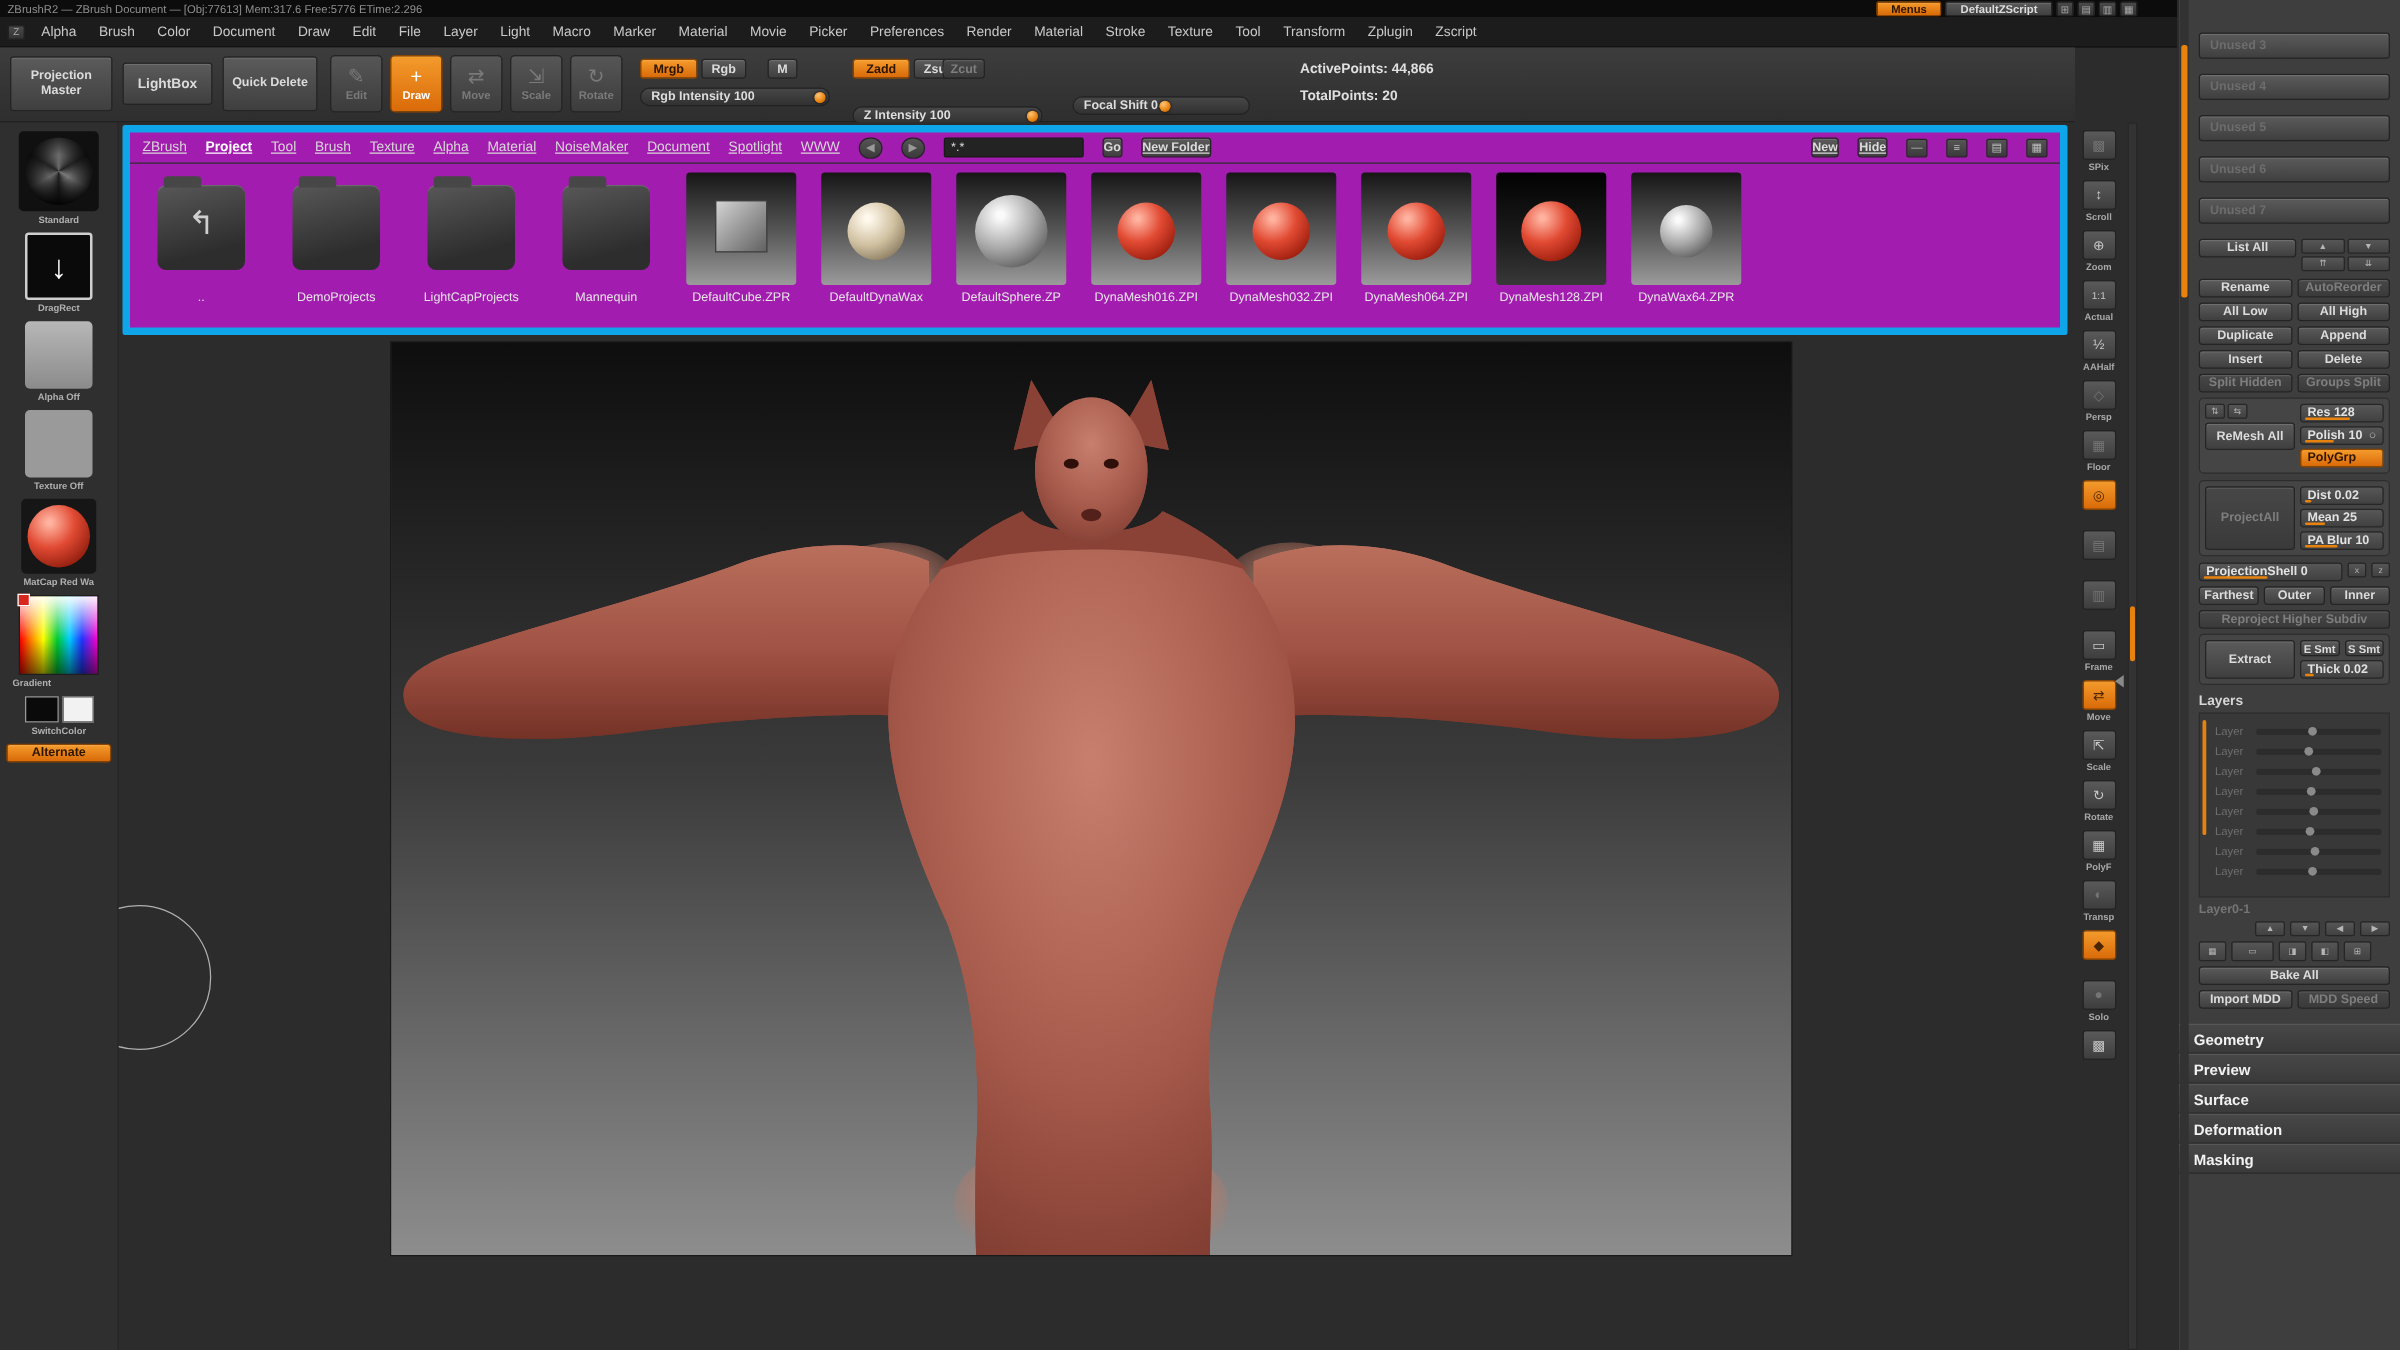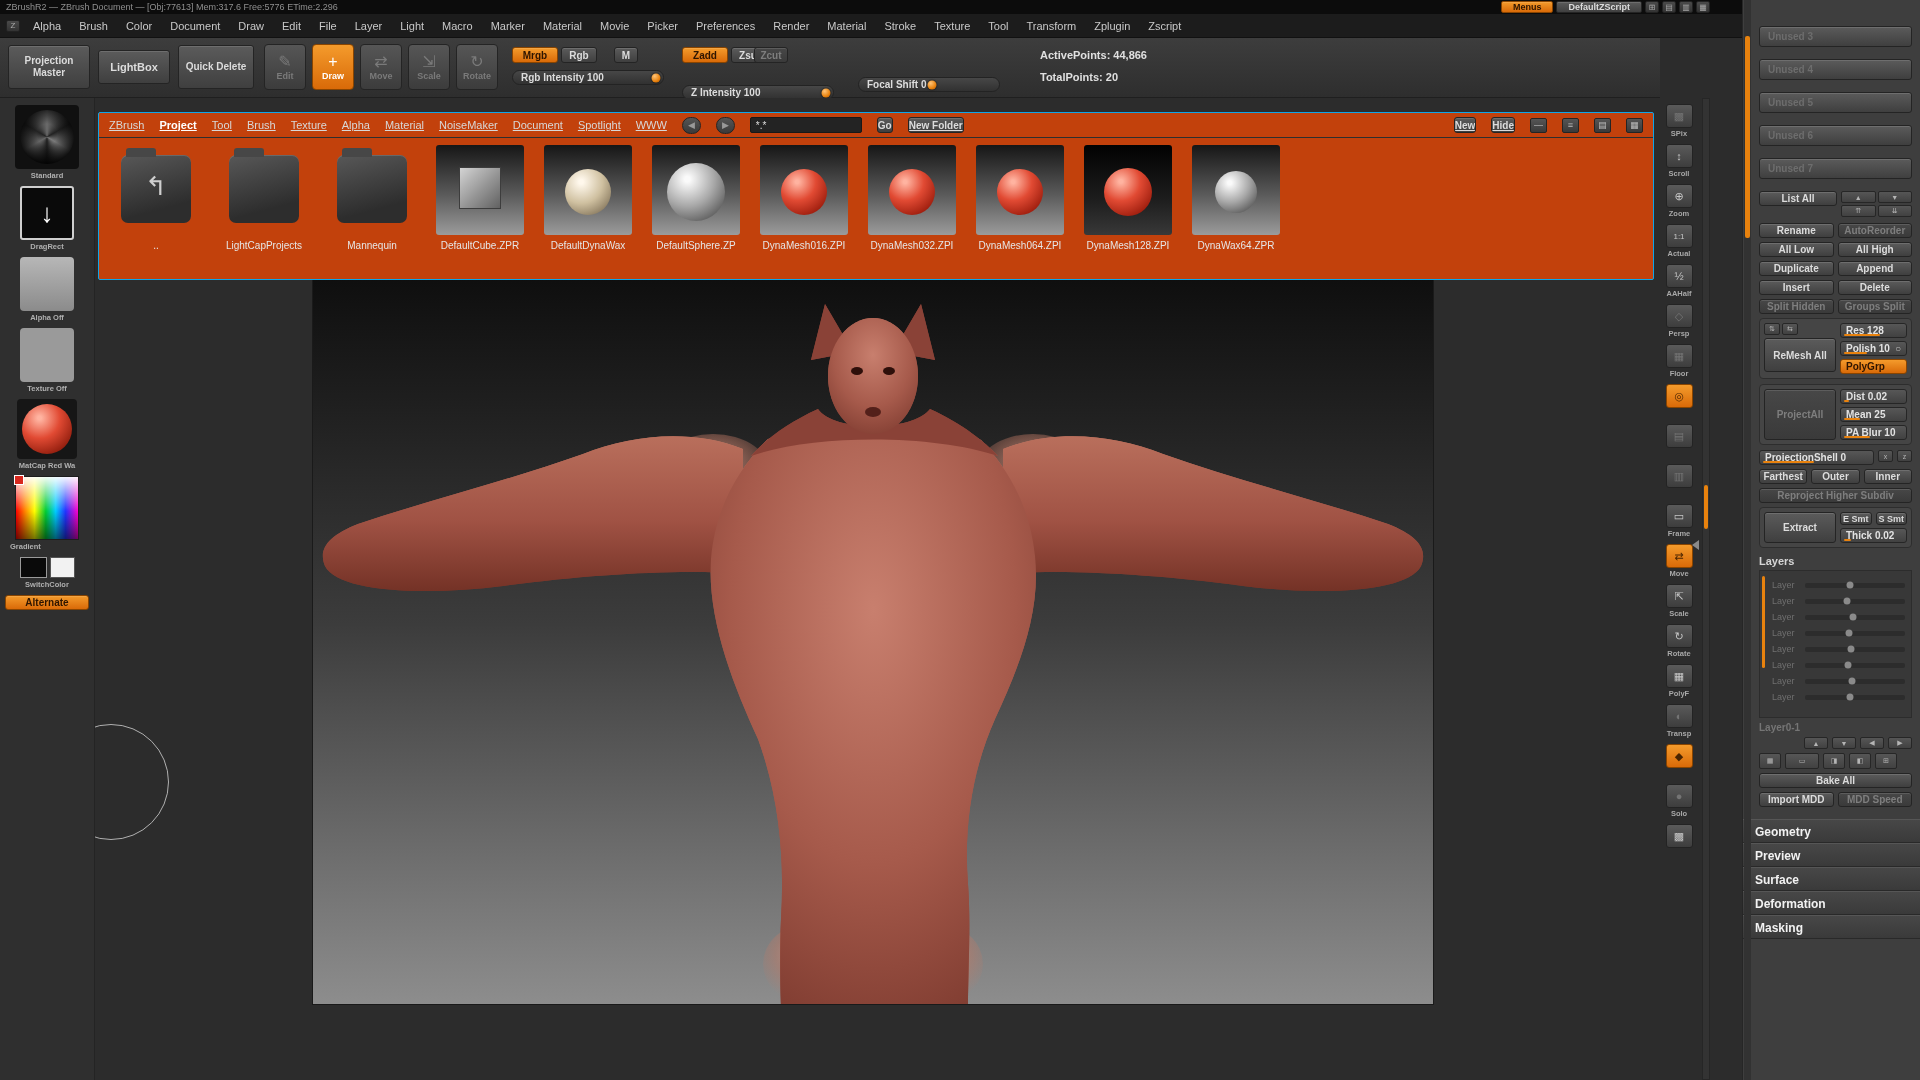--- a/index.html
+++ b/index.html
@@ -23,21 +23,21 @@
 .titlebar{position:absolute;left:0;top:0;width:1742px;height:14px;background:#0c0c0c;color:#8f8f8f;font-size:9px;line-height:14px;padding-left:6px;white-space:nowrap;overflow:hidden}
 .tb-controls{position:absolute;right:210px;top:1px;display:flex;gap:3px;z-index:20}
 .tb-btn{height:12px;line-height:11px;padding:0 11px;font-size:9px;font-weight:bold;border-radius:2px}
 .tb-ico{width:14px;height:12px;font-size:8px;display:flex;align-items:center;justify-content:center;background:linear-gradient(#4a4a4a,#333);border:1px solid #222;border-radius:2px;color:#aaa}
 .menubar{position:absolute;left:0;top:14px;width:1742px;height:24px;background:#1c1c1c;border-bottom:1px solid #111;display:flex;align-items:center;padding-left:6px;gap:0}
 .menu-item{color:#c9c9c9;font-size:11px;padding:0 9px;line-height:24px;cursor:default}
 
 .shelf{position:absolute;left:0;top:38px;width:1660px;height:60px;background:linear-gradient(#3d3d3d,#2e2e2e);border-bottom:1px solid #1f1f1f}
 .stat{position:absolute;color:#e0e0e0;font-size:11px;font-weight:bold;white-space:nowrap}
 
-.lightbox{position:absolute;left:98px;top:112px;width:1556px;height:168px;background:#c2410c;border:1px solid #0ea5e9;border-radius:2px}
+.lightbox{position:absolute;left:98px;top:100px;width:1556px;height:168px;background:#a21caf;border:6px solid #0ea5e9;border-radius:2px}
 .lb-tabs{height:25px;display:flex;align-items:center;padding:0 10px;gap:15px;font-size:11px;color:#d8d8d8;border-bottom:1px solid #2e2e2e}
 .lb-tab{text-decoration:underline;cursor:default}
 .lb-tab.active{color:#fff;font-weight:bold}
 .lb-nav{width:19px;height:17px;border-radius:9px;background:linear-gradient(#555,#3a3a3a);border:1px solid #242424;color:#999;font-size:9px;display:flex;align-items:center;justify-content:center}
 .lb-input{width:112px;height:16px;background:#232323;border:1px solid #181818;border-radius:2px;color:#ddd;font-size:10px;padding:0 5px;font-family:"Liberation Sans",sans-serif}
 .lb-smallbtn{height:16px;padding:0 0;font-size:10px}
 .lb-layout{width:17px;height:15px;font-size:9px;display:flex;align-items:center;justify-content:center;background:linear-gradient(#555,#3a3a3a);border:1px solid #242424;border-radius:2px;color:#bbb}
 .lb-items{display:flex;padding:7px 12px 0 12px;gap:18px}
 .lb-item{width:90px;text-align:center;flex:0 0 auto}
 .lb-thumb{width:88px;height:90px;margin:0 auto;border-radius:3px;position:relative}
@@ -348,20 +348,26 @@
         <div class="lb-thumb">
             <div class="folder-shape"></div>
             <span class="up-glyph">↰</span>
           </div>
         <div class="lb-label">..</div>
       </div>
       <div class="lb-item">
         <div class="lb-thumb">
             <div class="folder-shape"></div>
           </div>
+        <div class="lb-label">DemoProjects</div>
+      </div>
+      <div class="lb-item">
+        <div class="lb-thumb">
+            <div class="folder-shape"></div>
+          </div>
         <div class="lb-label">LightCapProjects</div>
       </div>
       <div class="lb-item">
         <div class="lb-thumb">
             <div class="folder-shape"></div>
           </div>
         <div class="lb-label">Mannequin</div>
       </div>
       <div class="lb-item">
         <div class="lb-thumb t-shot">
@@ -539,21 +545,21 @@
       <div class="btn tbtn dim">Split Hidden</div>
       <div class="btn tbtn dim">Groups Split</div>
     </div>
 
     <div class="tgroup">
       <div class="tg-left">
         <div style="display:flex;gap:2px">
             <span class="sq" style="width:16px">⇅</span>
             <span class="sq" style="width:16px">⇆</span>
           </div>
-        <div class="btn" style="height:34px">ReMesh All</div>
+        <div class="btn" style="height:22px">ReMesh All</div>
       </div>
       <div class="tg-right">
         <div class="ms">
             <span>Res 128</span>
             <i class="ind" style="width:55%"></i>
           </div>
         <div class="ms">
             <span>Polish 10</span>
             <span style="margin-left:auto;color:#bbb">○</span>
             <i class="ind" style="width:35%"></i>

